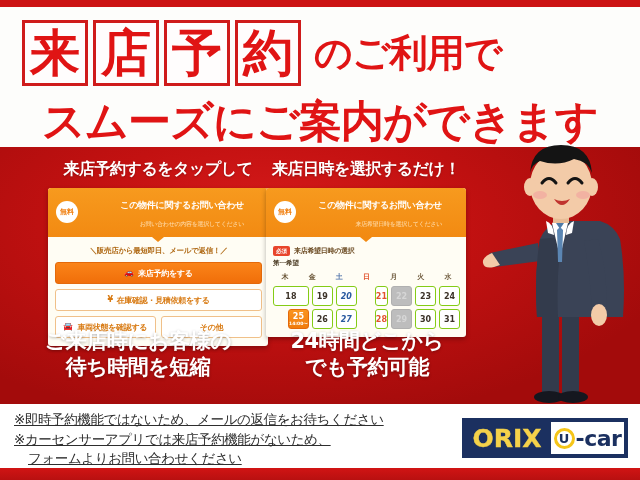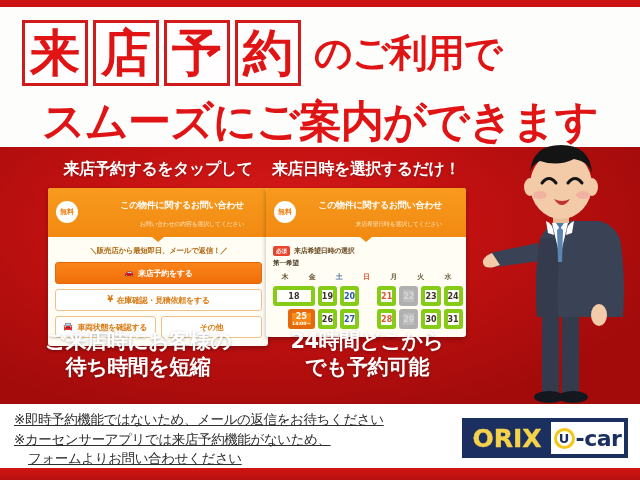--- a/index.html
+++ b/index.html
@@ -154,26 +154,26 @@
   }
   .cal-grid { display: grid; grid-template-columns: repeat(7, 1fr); gap: 3px; }
   .dow {
     text-align: center; font-size: 7px; font-weight: bold; color: #6e5a3c;
     font-family: "DejaVu Sans", sans-serif; padding-bottom: 1px;
   }
   .dow.sun { color: #e2542e; }
   .dow.sat { color: #4a6fa8; }
   .day {
     height: 20px; border-radius: 3px; background: #ffffff;
-    border: 4px solid #84cc16;
+    border: 1px solid #84cc16;
     display: flex; flex-direction: column; align-items: center; justify-content: center;
     font-size: 8px; font-weight: bold; color: #3c3228;
     font-family: "DejaVu Sans", sans-serif;
   }
-  .day.sat { color: #2a5aa0; }
+  .day.sat { color: #2a5aa0; font-style: italic; }
   .day.sun { color: #e2542e; margin-left: 15px; }
   .day.disabled { background: #bdbdbd; border-color: #b0b0b0; color: #d6d6d6; }
   .day.selected {
     background: linear-gradient(180deg,#fa9420 0%, #f07c0c 100%);
     border-color: #e4690a; color: #ffffff; margin-left: 15px;
   }
   .day-sub { font-size: 4.5px; font-weight: bold; line-height: 1; margin-top: 1px; }
 
   
   .benefit {

